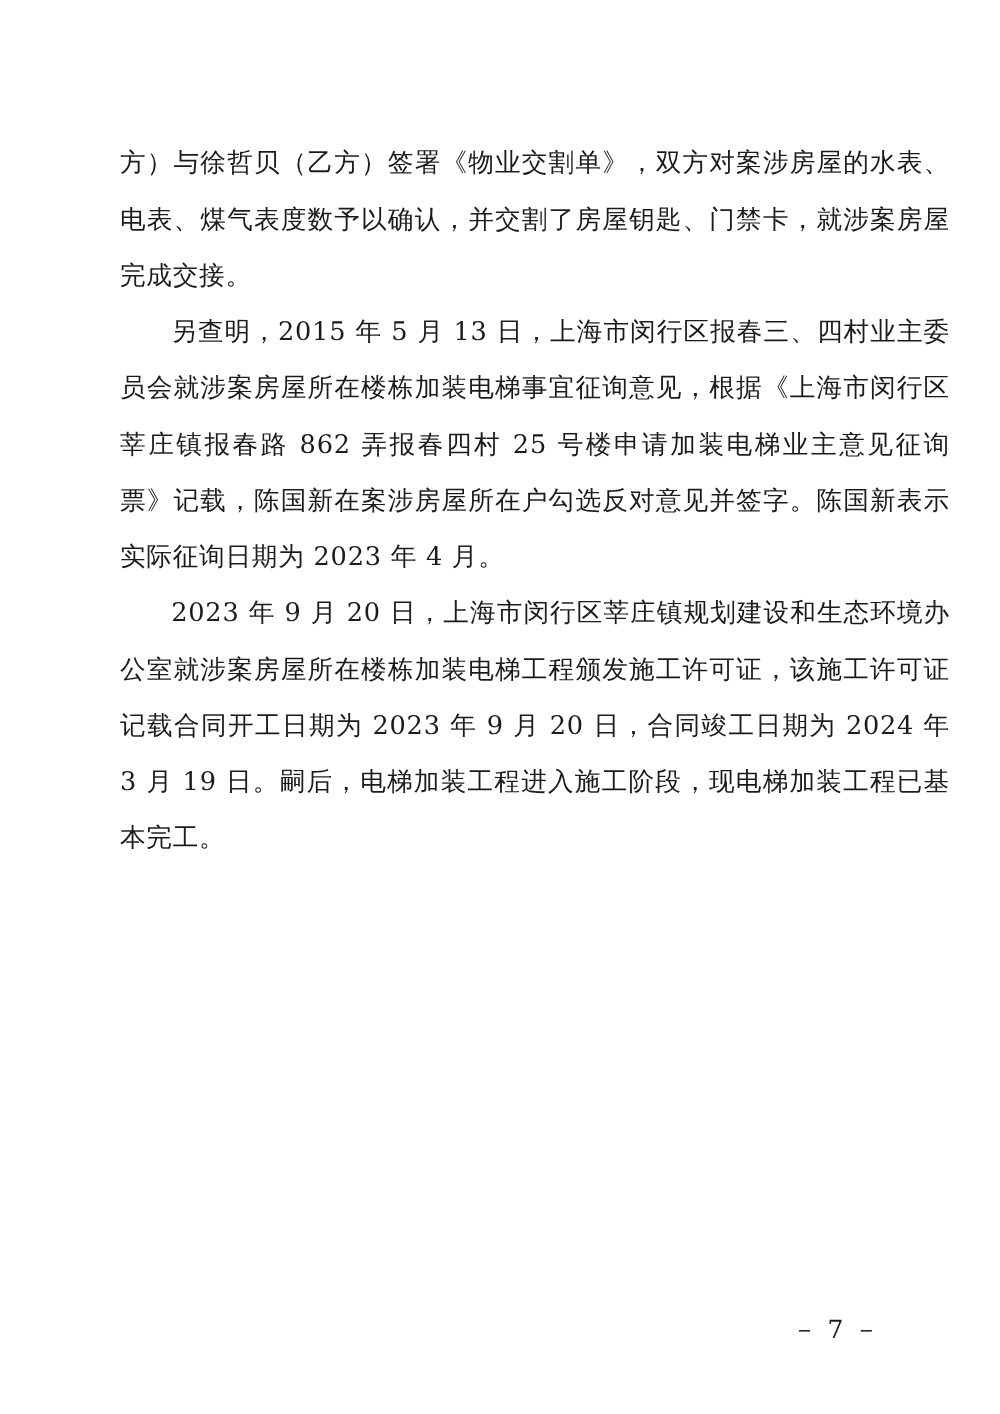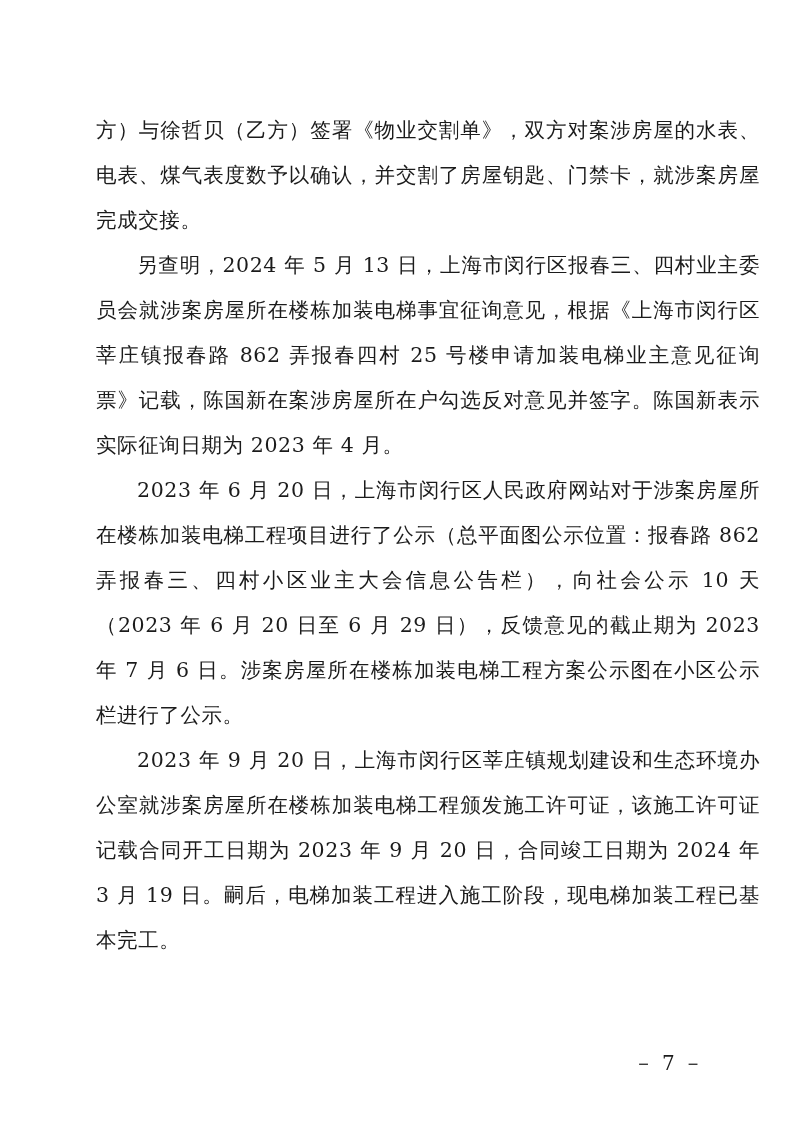--- a/index.html
+++ b/index.html
@@ -48,18 +48,17 @@
     letter-spacing: 1px;
     color: #1b1b1b;
   }
 </style>
 </head>
 <body>
 
 <div class="page">
   <div class="body-text">
     <p class="para">方）与徐哲贝（乙方）签署《物业交割单》，双方对案涉房屋的水表、电表、煤气表度数予以确认，并交割了房屋钥匙、门禁卡，就涉案房屋完成交接。</p>
-    <p class="para indent">另查明，2024 年 5 月 13 日，上海市闵行区报春三、四村业主委员会就涉案房屋所在楼栋加装电梯事宜征询意见，根据《上海市闵行区莘庄镇报春路 862 弄报春四村 25 号楼申请加装电梯业主意见征询票》记载，陈国新在案涉房屋所在户勾选反对意见并签字。陈国新表示实际征询日期为 2023 年 4 月。</p>
-    <p class="para indent">2023 年 6 月 20 日，上海市闵行区人民政府网站对于涉案房屋所在楼栋加装电梯工程项目进行了公示（总平面图公示位置：报春路 862 弄报春三、四村小区业主大会信息公告栏），向社会公示 10 天（2023 年 6 月 20 日至 6 月 29 日），反馈意见的截止期为 2023 年 7 月 6 日。涉案房屋所在楼栋加装电梯工程方案公示图在小区公示栏进行了公示。</p>
+    <p class="para indent">另查明，2015 年 5 月 13 日，上海市闵行区报春三、四村业主委员会就涉案房屋所在楼栋加装电梯事宜征询意见，根据《上海市闵行区莘庄镇报春路 862 弄报春四村 25 号楼申请加装电梯业主意见征询票》记载，陈国新在案涉房屋所在户勾选反对意见并签字。陈国新表示实际征询日期为 2023 年 4 月。</p>
     <p class="para indent">2023 年 9 月 20 日，上海市闵行区莘庄镇规划建设和生态环境办公室就涉案房屋所在楼栋加装电梯工程颁发施工许可证，该施工许可证记载合同开工日期为 2023 年 9 月 20 日，合同竣工日期为 2024 年 3 月 19 日。嗣后，电梯加装工程进入施工阶段，现电梯加装工程已基本完工。</p>
   </div>
   <div class="footer">－ 7 －</div>
 </div>
 
 </body></html>

